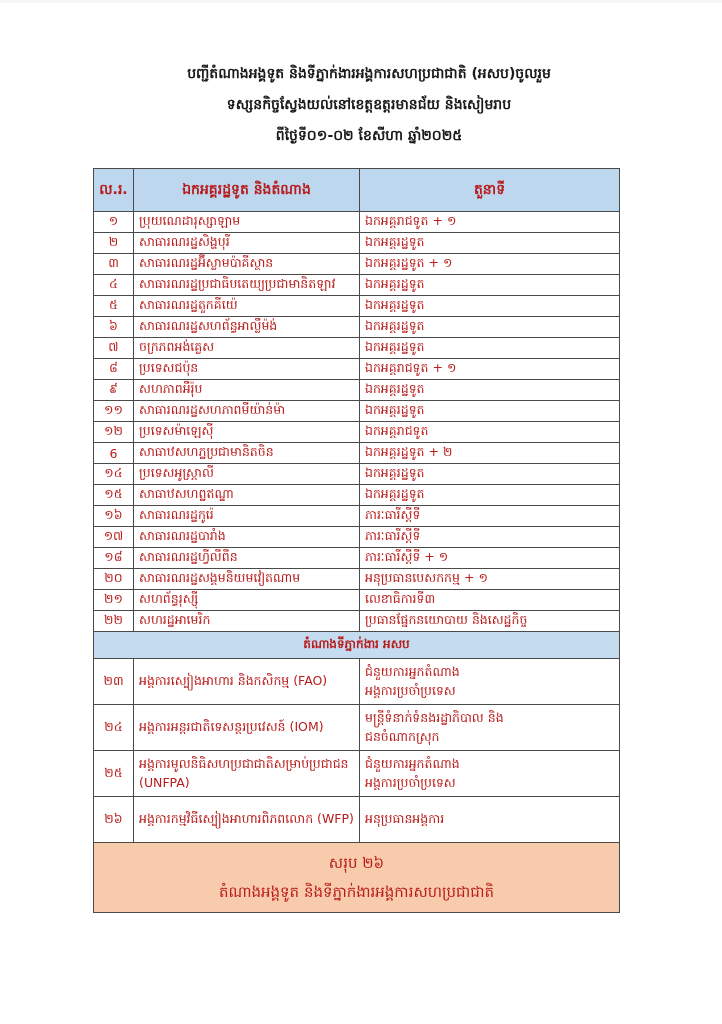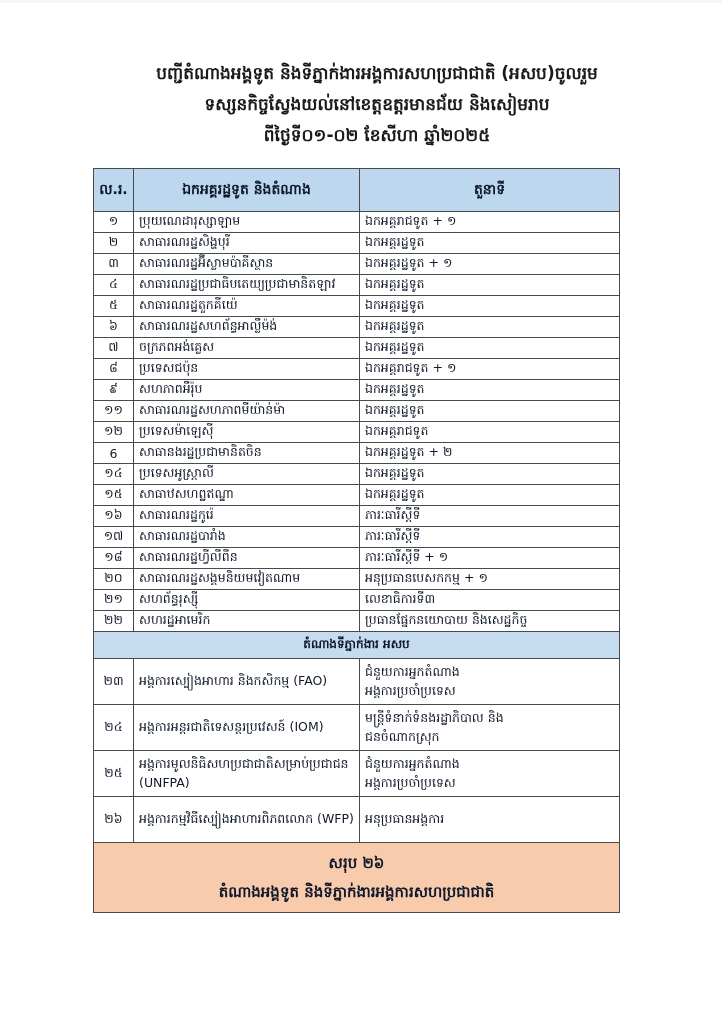--- a/index.html
+++ b/index.html
@@ -4,27 +4,27 @@
 <style>
   html,body{margin:0;padding:0;}
   body{
     width:722px;height:1024px;background:#ffffff;
     font-family:"DejaVu Sans","Liberation Sans",sans-serif;
     color:#161616;position:relative;overflow:hidden;
   }
   .page{width:722px;height:1024px;position:relative;background:#ffffff;}
   .page::before{content:"";position:absolute;top:0;left:0;right:0;height:3px;background:#f4f5f7;}
   .title-block{
-    position:absolute;top:58px;left:76px;width:602px;
-    text-align:center;font-weight:bold;font-size:17px;line-height:31px;color:#1a1a1a;
+    position:absolute;top:58px;left:68px;width:602px;
+    text-align:center;font-weight:bold;font-size:14px;line-height:31px;color:#1a1a1a;
   }
   table.doc-table{
     position:absolute;left:93px;top:168px;width:526px;
     border-collapse:collapse;table-layout:fixed;
-    font-size:12.5px;color:#0f172a;
+    font-size:12.5px;color:#b91c1c;
   }
   .doc-table col.c-no{width:40px;}
   .doc-table col.c-name{width:226px;}
   .doc-table col.c-role{width:260px;}
   .doc-table th,.doc-table td{
     border:1px solid #4a4a4a;padding:1px 5px;vertical-align:middle;
     overflow:hidden;white-space:nowrap;
   }
   .doc-table thead th{
     background:#bdd7ee;font-weight:bold;text-align:center;
@@ -33,21 +33,21 @@
   .doc-table td.no{text-align:center;}
   .doc-table tbody tr.data-row{height:21px;}
   .doc-table tr.section-row td{
     background:#c5dcf0;font-weight:bold;text-align:center;
     height:24px;font-size:12px;
   }
   .doc-table tbody tr.agency-row{height:46px;}
   .doc-table tr.agency-row td{white-space:pre-line;line-height:1.45;}
   .doc-table tr.agency-row td.no{white-space:nowrap;}
   .doc-table tr.summary-row td{
-    background:#f8cbad;font-weight:bold;text-align:center;
+    background:#f8cbad;font-weight:normal;text-align:center;
     font-size:15px;line-height:1.9;padding:6px 4px;white-space:pre-line;
   }
 </style>
 </head>
 <body>
 
 <div class="page">
 
   <div class="title-block">
     <div>បញ្ជីតំណាងអង្គទូត និងទីភ្នាក់ងារអង្គការសហប្រជាជាតិ (អសប)ចូលរួម</div>
@@ -119,21 +119,21 @@
           <td>សាធារណរដ្ឋសហភាពមីយ៉ាន់ម៉ា</td>
           <td>ឯកអគ្គរដ្ឋទូត</td>
         </tr>
       <tr class="data-row">
           <td class="no">១២</td>
           <td>ប្រទេសម៉ាឡេស៊ី</td>
           <td>ឯកអគ្គរាជទូត</td>
         </tr>
       <tr class="data-row">
           <td class="no">6</td>
-          <td>សាធានងរដ្ឋប្រជាមានិតចិន</td>
+          <td>សាធាឋសហភ្ឋប្រជាមានិតចិន</td>
           <td>ឯកអគ្គរដ្ឋទូត + ២</td>
         </tr>
       <tr class="data-row">
           <td class="no">១៤</td>
           <td>ប្រទេសអូស្ត្រាលី</td>
           <td>ឯកអគ្គរដ្ឋទូត</td>
         </tr>
       <tr class="data-row">
           <td class="no">១៥</td>
           <td>សាធាឋសហព្ឋឥណ្ឌា</td>

